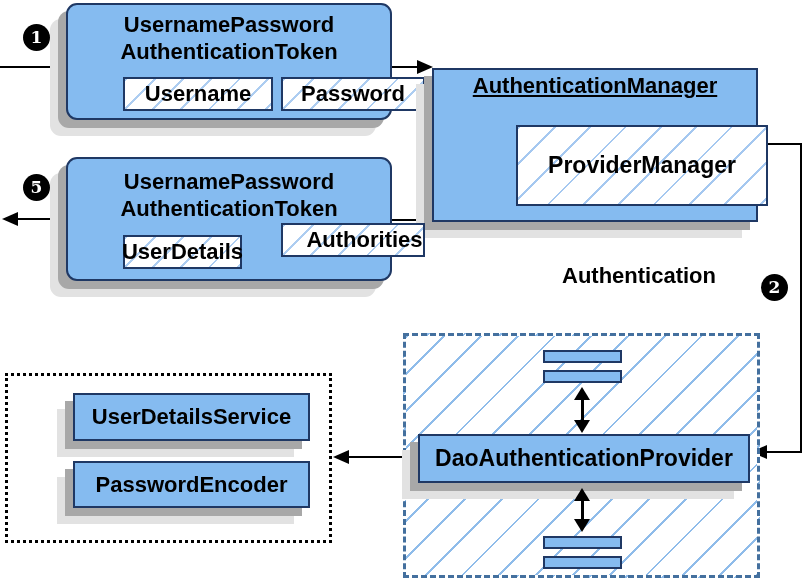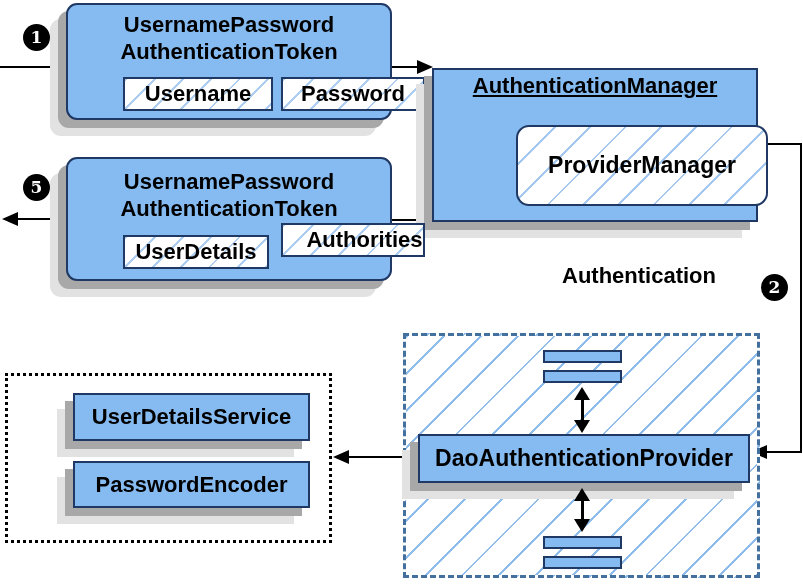--- a/index.html
+++ b/index.html
@@ -21,21 +21,20 @@
 
   
   .hatchbox{
     background:repeating-linear-gradient(135deg,#ADCDF1 0 2px,rgba(0,0,0,0) 2px 20px),#fff;
     border:2px solid #1F3864;
     box-sizing:border-box;
     display:flex;align-items:center;justify-content:center;margin-left:44px;
   }
   .hatchbox.wide{
     background:repeating-linear-gradient(135deg,#A5C8F0 0 2px,rgba(0,0,0,0) 2px 25px),#fff;
-    border-radius:13px;
   }
 
   .title{ text-align:center;font-size:22px;line-height:27px;letter-spacing:0; }
   .label-22{ font-size:22px; }
   .label-23{ font-size:23px; }
 
   
   .badge{
     width:27px;height:27px;border-radius:50%;
     background:#000;color:#fff;
@@ -127,21 +126,21 @@
     <div class="abs hatchbox wide" style="left:38px;top:55px;width:252px;height:81px;">
       <span class="label-23">ProviderManager</span>
     </div>
   </div>
 
   <div class="abs bluebox rounded" style="left:66px;top:157px;width:326px;height:124px;">
     <div class="title" style="margin-top:9px;">
       <div>UsernamePassword</div>
       <div>AuthenticationToken</div>
     </div>
-    <div class="abs hatchbox" style="left:11px;top:76px;width:146px;height:34px;">
+    <div class="abs hatchbox" style="left:11px;top:76px;width:119px;height:34px;">
       <span class="label-22">UserDetails</span>
     </div>
     <div class="abs hatchbox" style="left:169px;top:64px;width:144px;height:34px;padding-left:23px;">
       <span class="label-22">Authorities</span>
     </div>
   </div>
 
   <div class="abs title" style="left:446px;top:261px;width:270px;line-height:29px;text-align:right;">
     <div>Authentication</div>
   </div>

